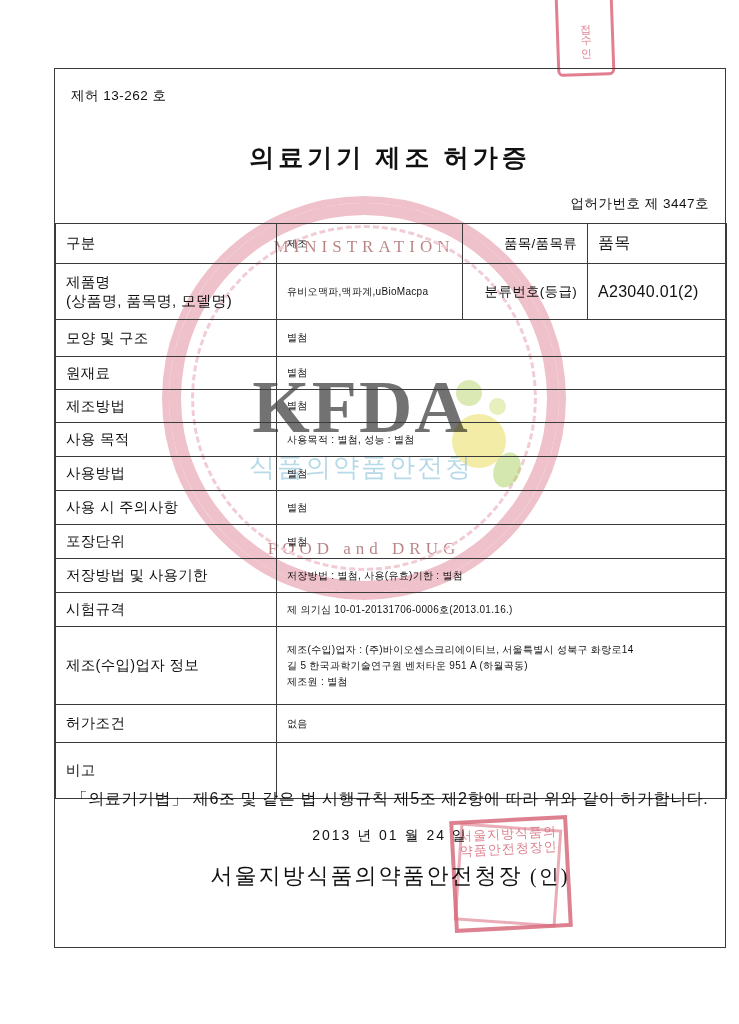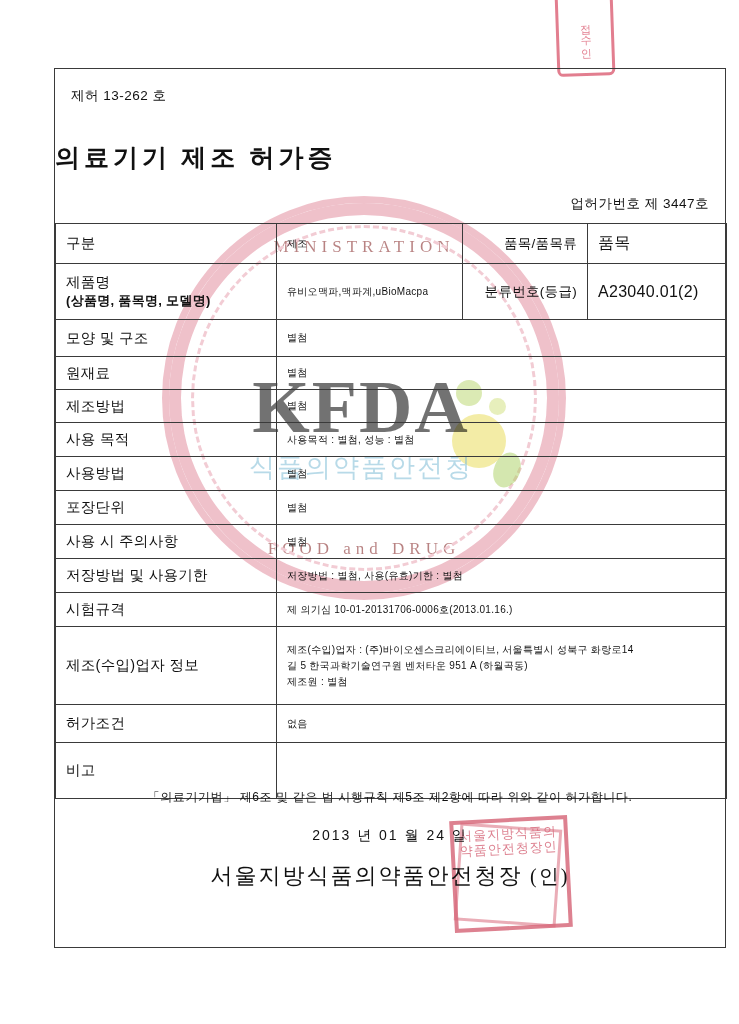--- a/index.html
+++ b/index.html
@@ -155,20 +155,21 @@
     left: 16px;
     top: 18px;
     font-size: 13.5px;
     letter-spacing: 0.5px;
   }
 
   .title {
     position: absolute;
     left: 0; right: 0;
     top: 72px;
+    text-align: center;
     font-size: 25px;
     letter-spacing: 4px;
     font-family: "Liberation Serif", serif;
     font-weight: bold;
   }
 
   .license-no {
     position: absolute;
     right: 16px;
     top: 126px;
@@ -194,22 +195,21 @@
     letter-spacing: 0.3px;
     background: transparent;
   }
   td.label {
     width: 200px;
     padding-left: 18px;
     font-size: 14.5px;
   }
   td.label .sub {
     display: block;
-    font-size: 13px;
-    font-weight: bold;
+    font-size: 15px;
   }
   td.value {
     font-size: 10px;
   }
   td.right-label {
     width: 104px;
     text-align: right;
     font-size: 13.5px;
   }
   td.right-value {
@@ -222,21 +222,21 @@
     line-height: 1.6;
     padding: 8px 0;
   }
 
   
   .footer-line {
     position: absolute;
     left: 0; right: 0;
     top: 720px;
     text-align: center;
-    font-size: 12px;
+    font-size: 16px;
     letter-spacing: 0.6px;
   }
   .footer-date {
     position: absolute;
     left: 0; right: 0;
     top: 758px;
     text-align: center;
     font-size: 14px;
     letter-spacing: 2px;
   }
@@ -322,26 +322,26 @@
         <td class="label">사용 목적</td>
         <td class="value" colspan="3">사용목적 : 별첨, 성능 : 별첨</td>
       </tr>
 
       <tr style="height:34px">
         <td class="label">사용방법</td>
         <td class="value" colspan="3">별첨</td>
       </tr>
 
       <tr style="height:34px">
+        <td class="label">사용 시 주의사항</td>
+        <td class="value" colspan="3">별첨</td>
+      </tr>
+
+      <tr style="height:34px">
         <td class="label">포장단위</td>
-        <td class="value" colspan="3">별첨</td>
-      </tr>
-
-      <tr style="height:34px">
-        <td class="label">사용 시 주의사항</td>
         <td class="value" colspan="3">별첨</td>
       </tr>
 
       <tr style="height:34px">
         <td class="label">저장방법 및 사용기한</td>
         <td class="value" colspan="3">저장방법 : 별첨, 사용(유효)기한 : 별첨</td>
       </tr>
 
       <tr style="height:34px">
         <td class="label">시험규격</td>

